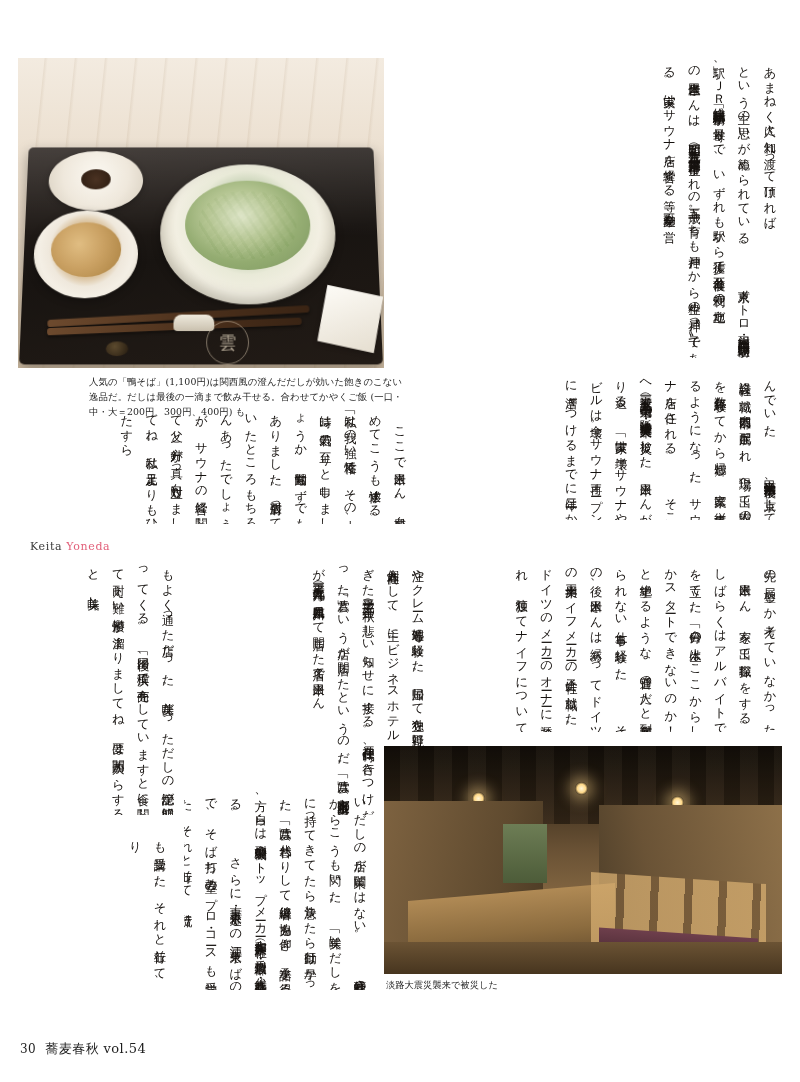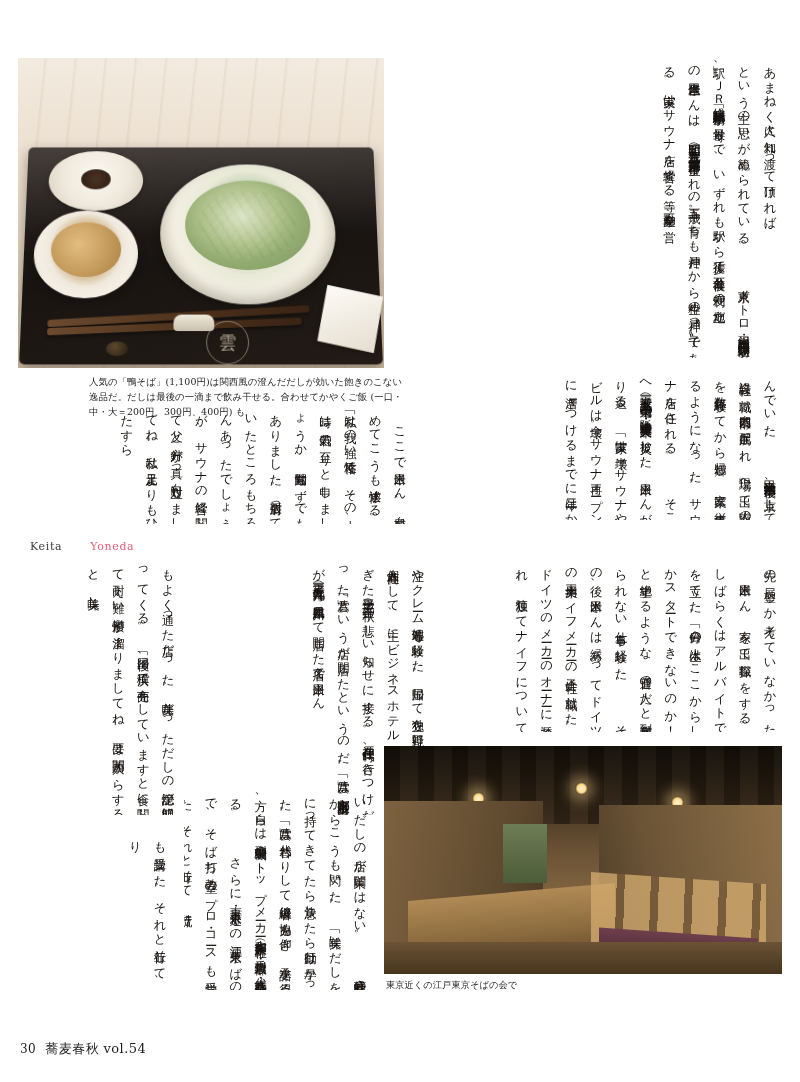--- a/index.html
+++ b/index.html
@@ -300,21 +300,21 @@
 
   #byline {
     position: absolute;
     left: 30px;
     top: 540px;
     font-family: "DejaVu Serif", "Liberation Serif", serif;
     font-size: 11px;
     letter-spacing: 0.06em;
   }
   #byline .given { color: #3a3a3a; }
-  #byline .family { color: #e2607a; padding-left: 4px; margin-left: 24px; }
+  #byline .family { color: #e2607a; padding-left: 4px; }
 
   #footer {
     position: absolute;
     left: 20px;
     bottom: 24px;
     font-family: "DejaVu Serif", "Liberation Serif", serif;
     font-size: 12px;
     color: #1d1d1d;
     letter-spacing: 0.04em;
   }
@@ -388,20 +388,20 @@
     <div class="lamp" style="left:72%; top:22%;"></div>
     <div class="wall-left"></div>
     <div class="wall-right"></div>
     <div class="green-panel"></div>
     <div class="counter"></div>
     <div class="tables"></div>
     <div class="bench"></div>
     <div class="floor"></div>
   </div>
 
-  <div class="caption" id="caption-interior">東京近くの江戸東京そばの会で</div>
+  <div class="caption" id="caption-interior">淡路大震災襲来で被災した</div>
 
   <div id="footer">
     <span class="pageno">30</span><span class="mag">蕎麦春秋</span>
     <span class="mag">vol.54</span>
   </div>
 
 </div>
 
 </body></html>

